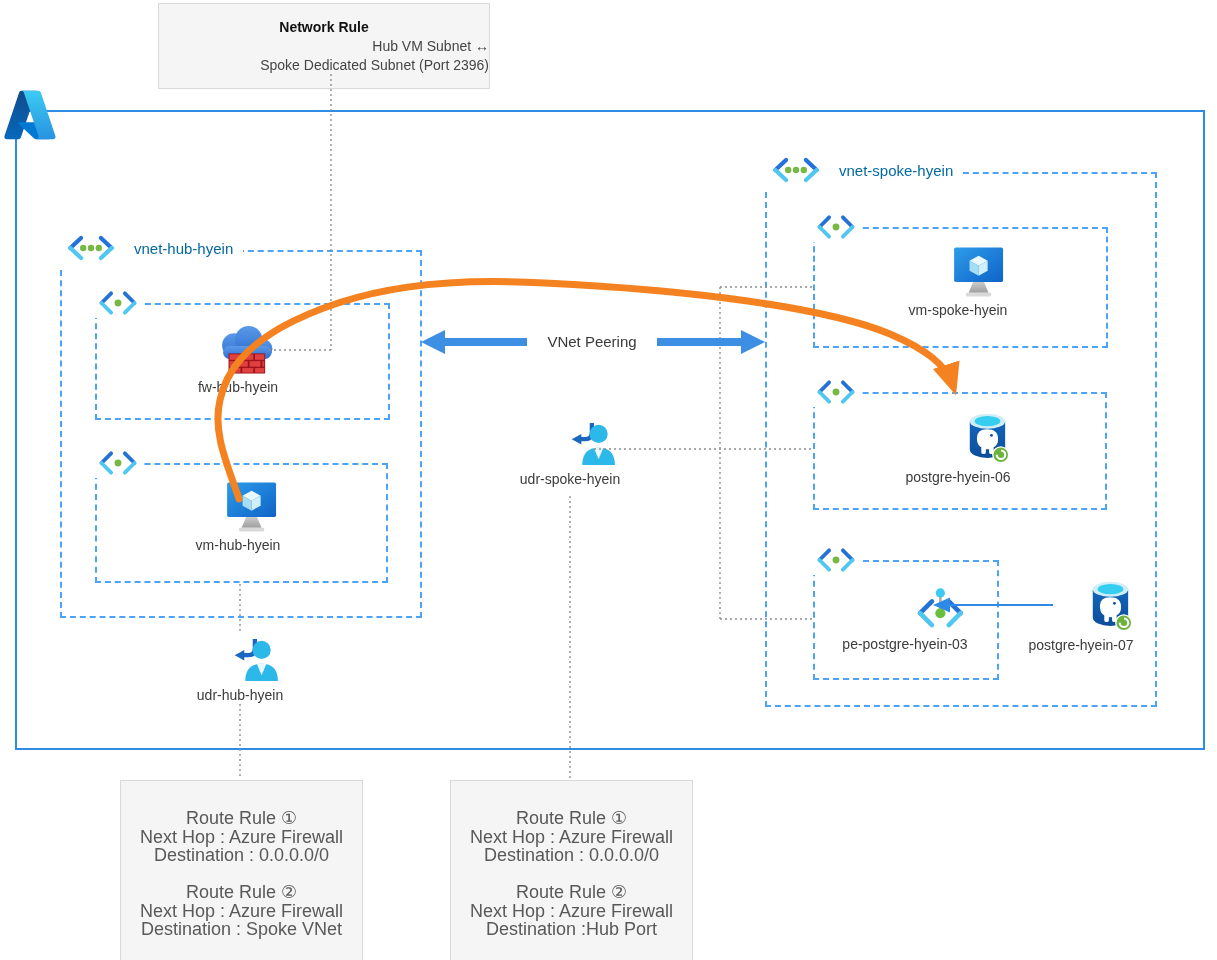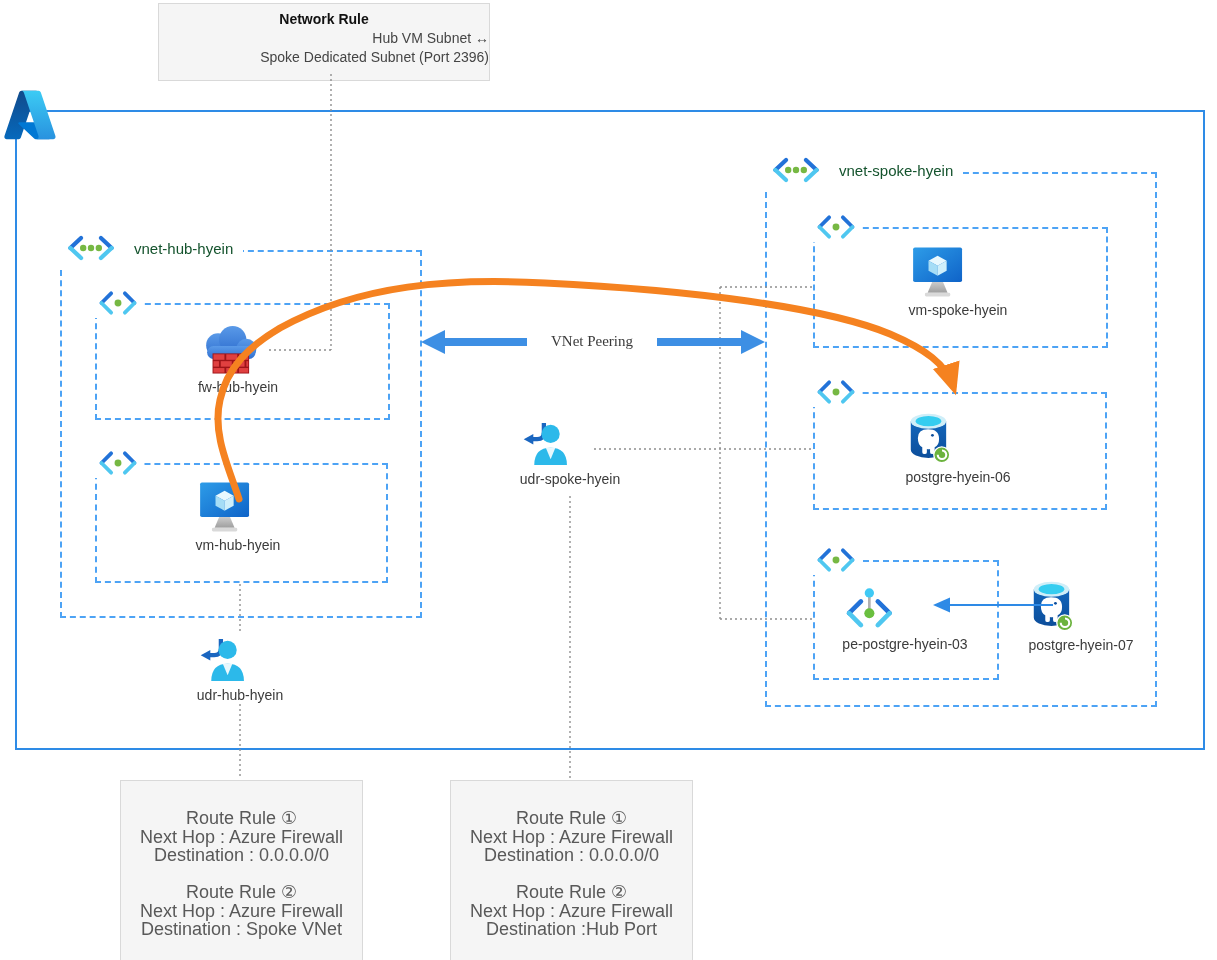--- a/index.html
+++ b/index.html
@@ -8,34 +8,34 @@
     font-family:"Liberation Sans","DejaVu Sans",sans-serif;color:#333;
   }
   
   .boundary{position:absolute;left:15px;top:110px;width:1186px;height:636px;
     border:2px solid #2e8be6;z-index:1;}
   .vbox{position:absolute;border:2px dashed #4da3f5;z-index:1;}
   .note-box{position:absolute;background:#f5f5f5;border:1px solid #d9d9d9;z-index:2;
     text-align:center;color:#454545;font-size:14px;}
   .note-title{font-weight:bold;color:#111;line-height:19px;}
   .note-line{line-height:19px;text-align:right;}
-  .nr-box{left:158px;top:3px;width:330px;height:70px;padding-top:6px;}
+  .nr-box{left:158px;top:3px;width:330px;height:70px;padding-top:14px;}
   .rr-box{width:241px;height:180px;padding-top:28px;color:#595959;}
   .rr-line{height:18.5px;line-height:18.5px;font-size:18px;}
   
   .box-header{position:absolute;z-index:3;background:#fff;display:flex;align-items:center;gap:10px;padding:0 4px;}
-  .vnet-label{font-size:15px;color:#14532d;background:#fff;padding:0 6px;}
+  .vnet-label{font-size:15px;color:#0369a1;background:#fff;padding:0 6px;}
   
   .node{position:absolute;transform:translateX(-50%);display:flex;flex-direction:column;
-    align-items:flex-start;z-index:4;}
+    align-items:flex-end;z-index:4;}
   .node-label{font-size:14px;color:#3b3b3b;margin-top:3px;white-space:nowrap;background:transparent;}
   
   #connectors{position:absolute;left:0;top:0;z-index:6;pointer-events:none;}
   .peering-label{position:absolute;left:592px;top:333px;transform:translateX(-50%);
-    font-size:15px;color:#3a3a3a;z-index:5;background:#fff;padding:0 4px;white-space:nowrap;font-family:Liberation Serif, serif;}
+    font-size:15px;color:#3a3a3a;z-index:5;background:#fff;padding:0 4px;white-space:nowrap;}
   .azure-logo{position:absolute;left:2px;top:84px;z-index:5;}
 </style>
 </head>
 <body>
 
 <div class="canvas">
 
   <svg width="0" height="0" style="position:absolute">
     <defs>
       <linearGradient id="vmg" x1="0" y1="0" x2="1" y2="1">

